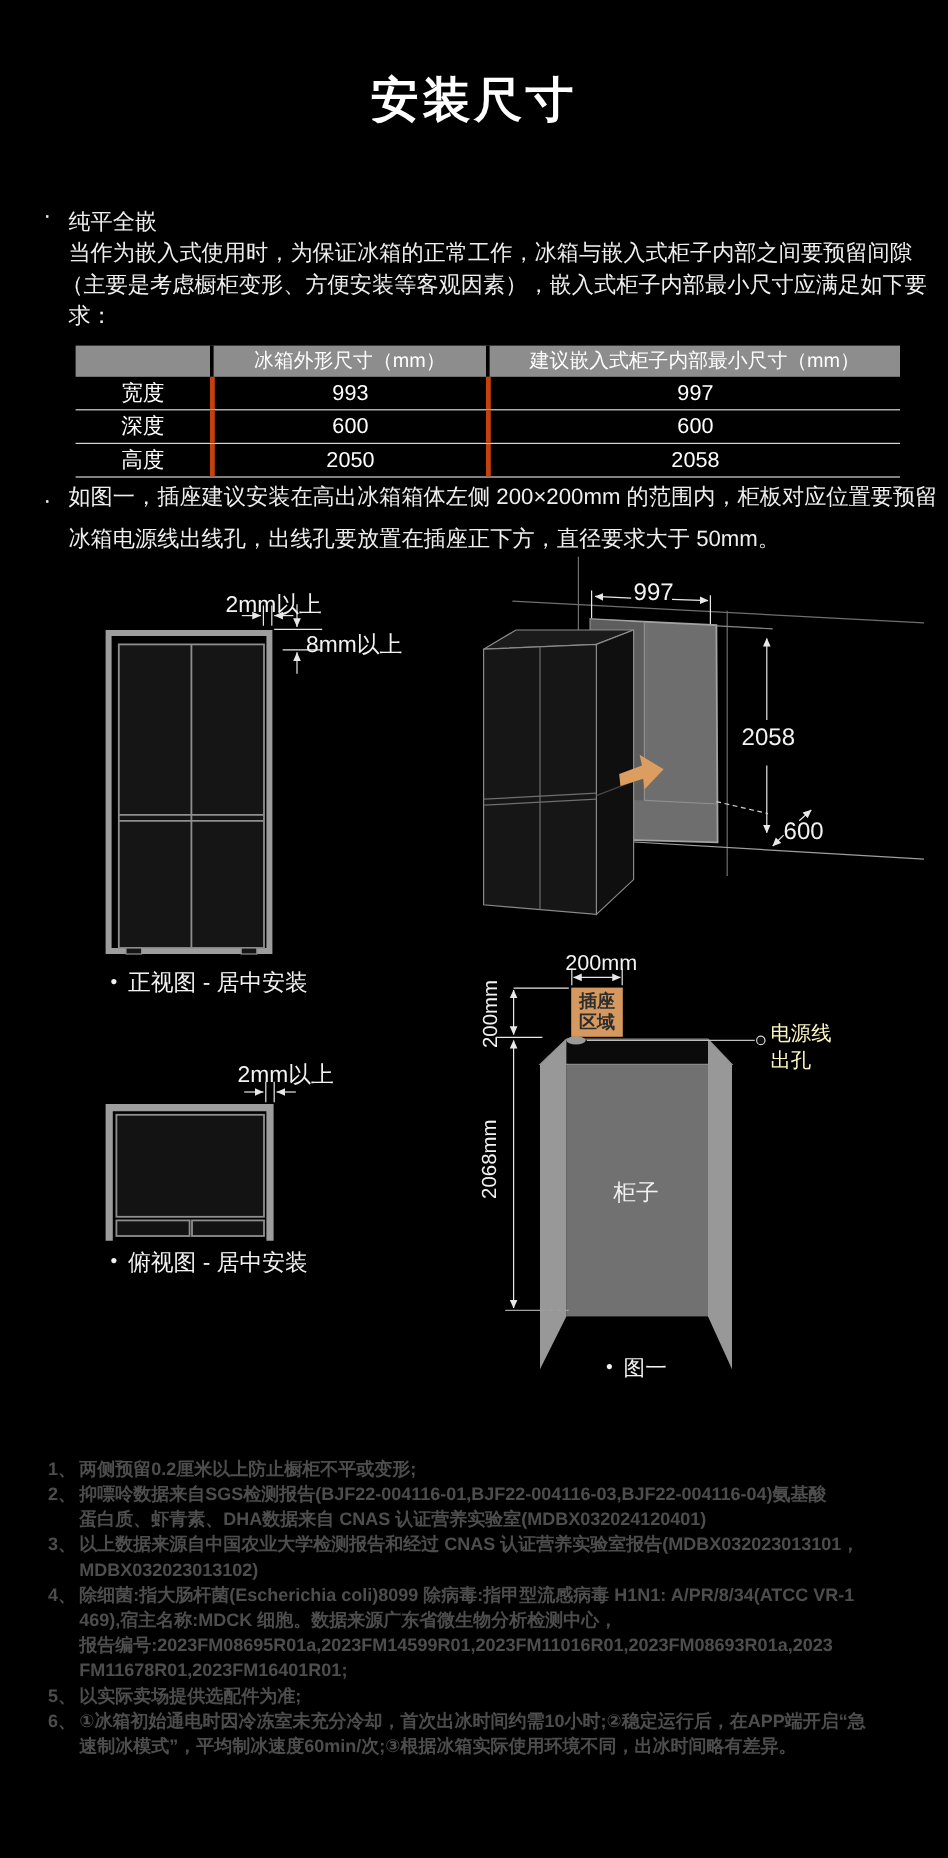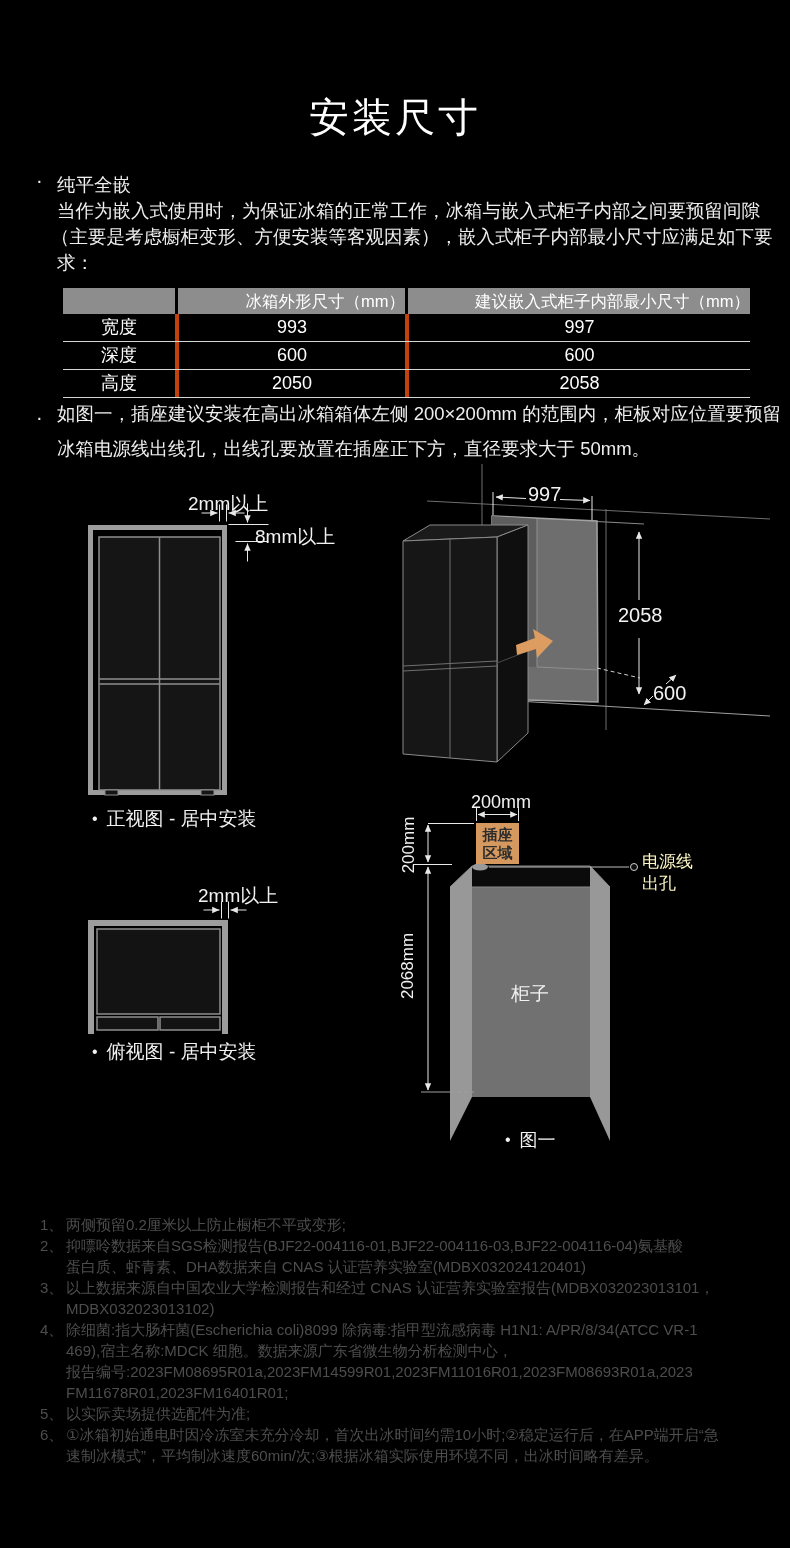--- a/index.html
+++ b/index.html
@@ -2,31 +2,31 @@
 <html><head>
 <meta charset="utf-8">
 <style>
   html,body{margin:0;padding:0;background:#000;}
   #page{
     position:relative;width:790px;height:1548px;background:#000;overflow:hidden;
     font-family:"Liberation Sans","DejaVu Sans",sans-serif;color:#f2f2f2;
   }
   .abs{position:absolute;white-space:nowrap;}
   .title{
-    left:0;top:90px;width:790px;text-align:center;
-    font-size:40px;font-weight:400;letter-spacing:3px;color:#fff;
+    left:0;top:56px;width:790px;text-align:center;
+    font-size:40px;font-weight:700;letter-spacing:3px;color:#fff;
   }
   .dot{font-size:20px;color:#eee;}
   .body-txt{font-size:18.5px;color:#efefef;}
   
   #dim-table{position:absolute;left:63px;top:288px;width:687px;}
   .thead{display:flex;height:26px;}
   .th{
     background:#8d8d8d;color:#fff;font-size:16.5px;line-height:27px;
-    text-align:right;box-sizing:border-box;
+    text-align:center;box-sizing:border-box;
   }
   .th.sep{border-left:3px solid #000;}
   .trow{
     display:flex;height:27px;border-bottom:1px solid #d6d6d6;
     color:#fff;font-size:18px;line-height:27px;text-align:center;
   }
   .td{box-sizing:border-box;}
   .td.sep{border-left:4px solid #c2410c;}
   .c1{width:112px;}.c2{width:230px;}.c3{width:345px;}
   
@@ -36,21 +36,21 @@
   .cap-dot{font-size:16px;}
   .rot{transform:rotate(-90deg);text-align:center;font-size:17px;color:#f2f2f2;}
   .socket-box-lbl{
     left:476px;top:826px;width:43px;text-align:center;
     font-size:15px;line-height:18px;font-weight:700;color:#2d2d2d;
   }
   .outlet-lbl{left:642px;top:851px;font-size:17px;line-height:22px;color:#fef9c3;white-space:nowrap;}
   
   #footnotes{
     position:absolute;left:40px;top:1214px;width:724px;
-    font-size:15px;line-height:21px;color:#4d4d4d;
+    font-size:15px;line-height:21px;color:#4d4d4d;font-weight:bold;
   }
   .fn-line{white-space:nowrap;}
   .fn-marker{display:inline-block;width:26px;}
   .fn-cont{padding-left:26px;}
   svg{position:absolute;left:0;top:0;}
 </style>
 </head>
 <body>
 
 <div id="page">

